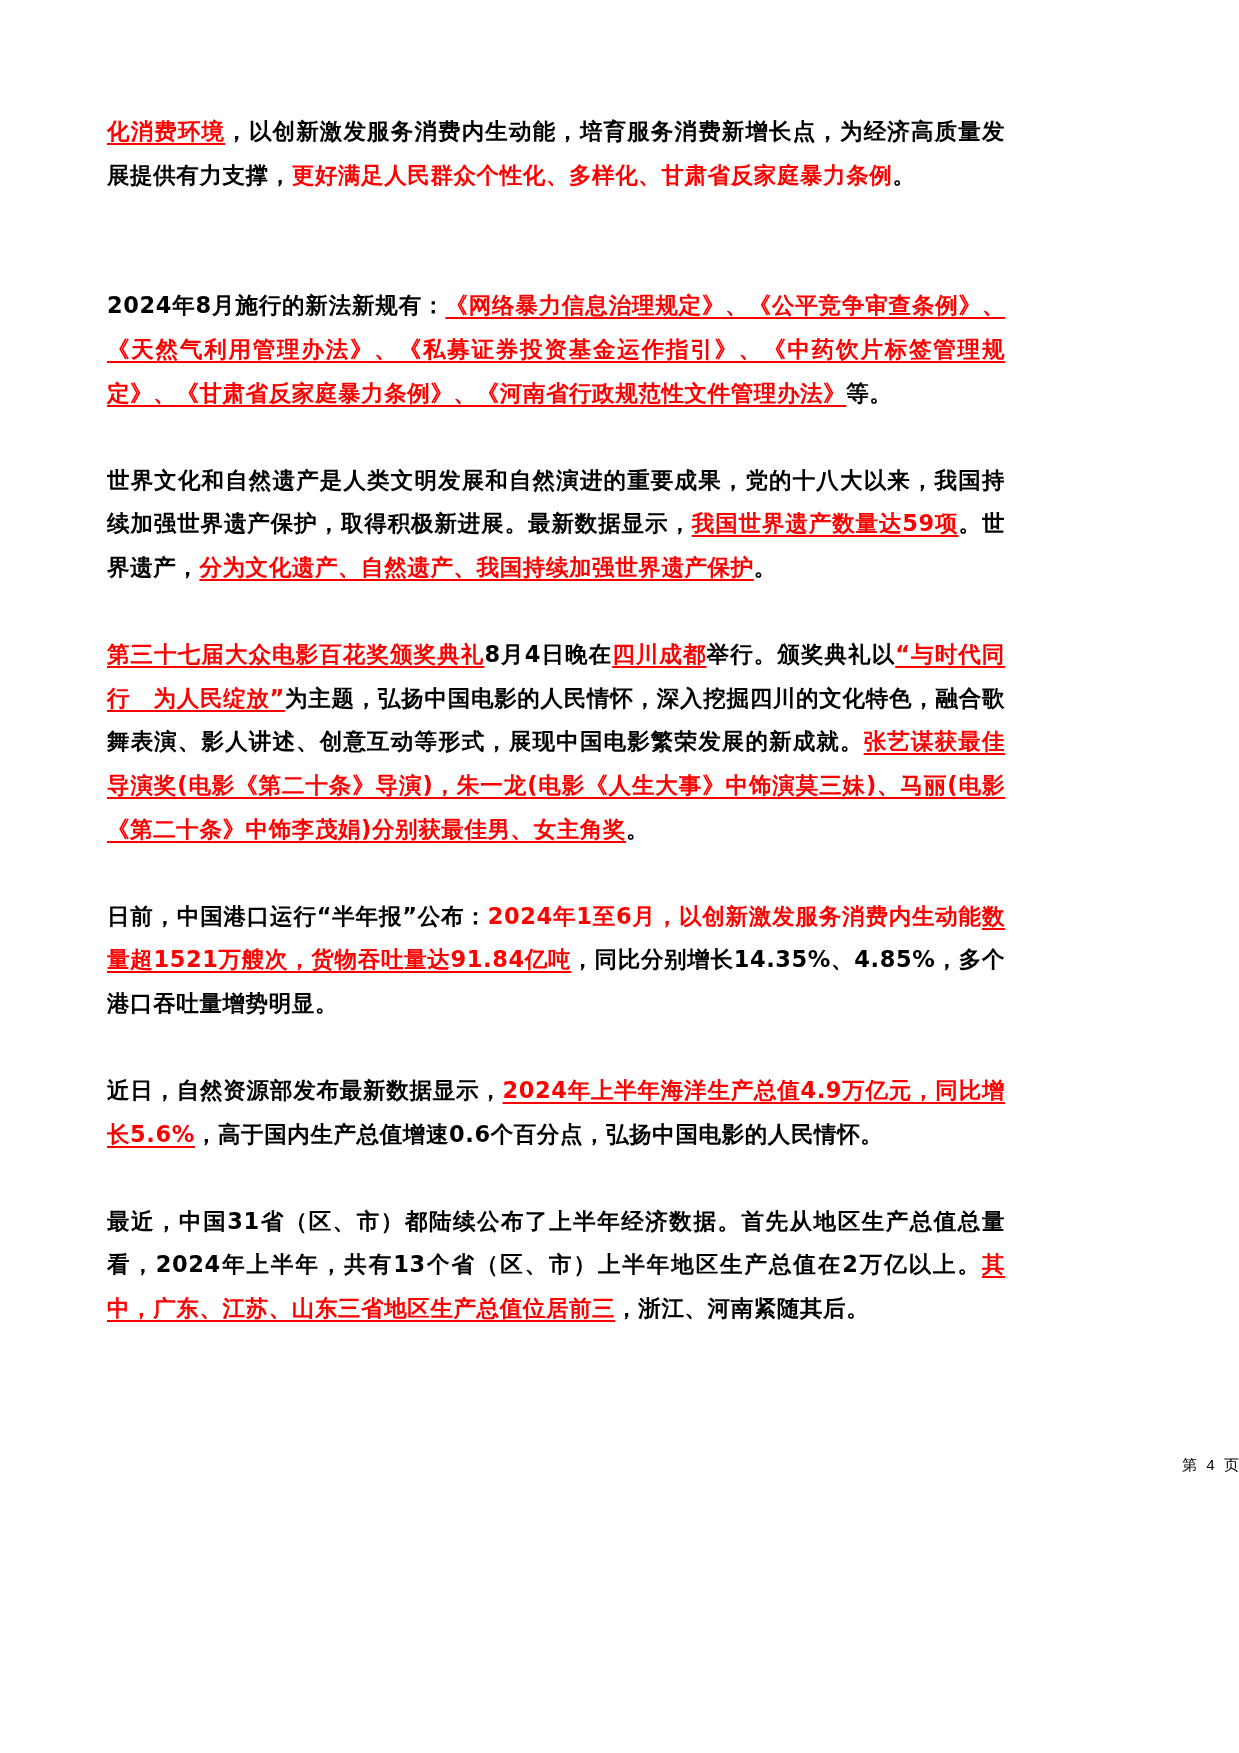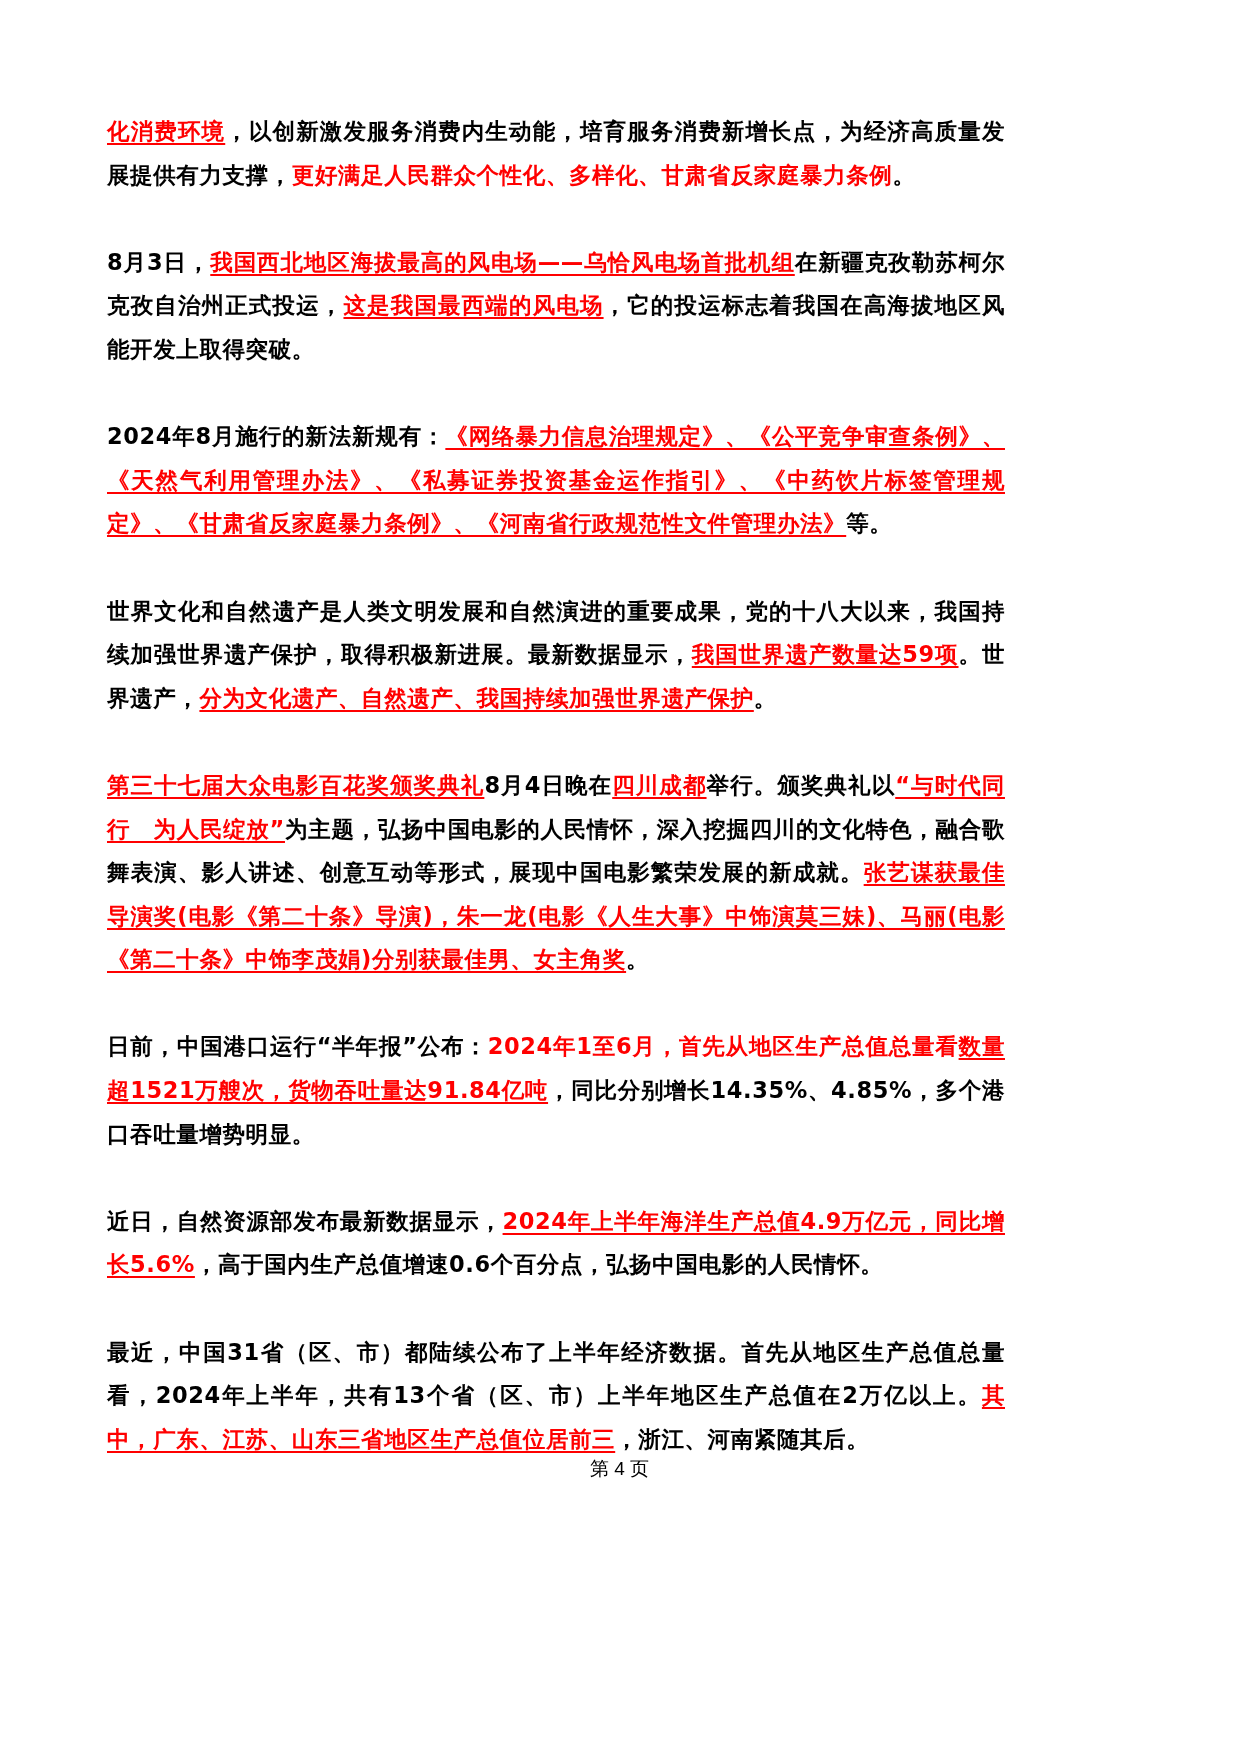--- a/index.html
+++ b/index.html
@@ -50,48 +50,47 @@
       text-underline-offset: 4px;
     }
     .plain {
       color: #000000;
     }
     .footer {
       position: absolute;
       left: 0;
       width: 1239px;
       top: 1456px;
-      text-align: center;
-      font-size: 19px;
+      text-align: right;
+      font-size: 15px;
       color: #000000;
-      font-family: Liberation Sans, sans-serif;
+      font-family: Liberation Mono, monospace;
     }
   </style>
 </head>
 <body>
 
 <div class="page">
   <div class="content">
 
     <p class="para"><span class="hl">化消费环境</span><span class="plain">，以创新激发服务消费内生动能，培育服务消费新增长点，为经济高质量发展提供有力支撑，</span><span class="hl" style="text-decoration:none">更好满足人民群众个性化、多样化、甘肃省反家庭暴力条例</span><span class="plain">。</span></p>
     <div class="gap"></div>
 
-    <p class="para"><span class="plain">8月3日，</span><span class="hl">我国西北地区海拔最高的风电场——乌恰风电场首批机组</span><span class="plain">在新疆克孜勒苏柯尔克孜自治州正式投运，</span><span class="hl">这是我国最西端的风电场</span><span class="plain">，它的投运标志着我国在高海拔地区风能开发上取得突破。</span></p>
     <div class="gap"></div>
 
     <p class="para"><span class="plain">2024年8月施行的新法新规有：</span><span class="hl">《网络暴力信息治理规定》、《公平竞争审查条例》、《天然气利用管理办法》、《私募证券投资基金运作指引》、《中药饮片标签管理规定》、《甘肃省反家庭暴力条例》、《河南省行政规范性文件管理办法》</span><span class="plain">等。</span></p>
     <div class="gap"></div>
 
     <p class="para"><span class="plain">世界文化和自然遗产是人类文明发展和自然演进的重要成果，党的十八大以来，我国持续加强世界遗产保护，取得积极新进展。最新数据显示，</span><span class="hl">我国世界遗产数量达59项</span><span class="plain">。世界遗产，</span><span class="hl">分为文化遗产、自然遗产、我国持续加强世界遗产保护</span><span class="plain">。</span></p>
     <div class="gap"></div>
 
     <p class="para"><span class="hl">第三十七届大众电影百花奖颁奖典礼</span><span class="plain">8月4日晚在</span><span class="hl">四川成都</span><span class="plain">举行。颁奖典礼以</span><span class="hl">“与时代同行　为人民绽放”</span><span class="plain">为主题，弘扬中国电影的人民情怀，深入挖掘四川的文化特色，融合歌舞表演、影人讲述、创意互动等形式，展现中国电影繁荣发展的新成就。</span><span class="hl">张艺谋获最佳导演奖(电影《第二十条》导演)，朱一龙(电影《人生大事》中饰演莫三妹)、马丽(电影《第二十条》中饰李茂娟)分别获最佳男、女主角奖</span><span class="plain">。</span></p>
     <div class="gap"></div>
 
-    <p class="para"><span class="plain">日前，中国港口运行“半年报”公布：</span><span class="hl" style="text-decoration:none">2024年1至6月，首先从地区生产总值总量看</span><span class="hl">数量超1521万艘次，货物吞吐量达91.84亿吨</span><span class="plain">，同比分别增长14.35%、4.85%，多个港口吞吐量增势明显。</span></p>
+    <p class="para"><span class="plain">日前，中国港口运行“半年报”公布：</span><span class="hl" style="text-decoration:none">2024年1至6月，以创新激发服务消费内生动能</span><span class="hl">数量超1521万艘次，货物吞吐量达91.84亿吨</span><span class="plain">，同比分别增长14.35%、4.85%，多个港口吞吐量增势明显。</span></p>
     <div class="gap"></div>
 
     <p class="para"><span class="plain">近日，自然资源部发布最新数据显示，</span><span class="hl">2024年上半年海洋生产总值4.9万亿元，同比增长5.6%</span><span class="plain">，高于国内生产总值增速0.6个百分点，弘扬中国电影的人民情怀。</span></p>
     <div class="gap"></div>
 
     <p class="para"><span class="plain">最近，中国31省（区、市）都陆续公布了上半年经济数据。首先从地区生产总值总量看，2024年上半年，共有13个省（区、市）上半年地区生产总值在2万亿以上。</span><span class="hl">其中，广东、江苏、山东三省地区生产总值位居前三</span><span class="plain">，浙江、河南紧随其后。</span></p>
 
   </div>
 
   <div class="footer">第 4 页</div>

